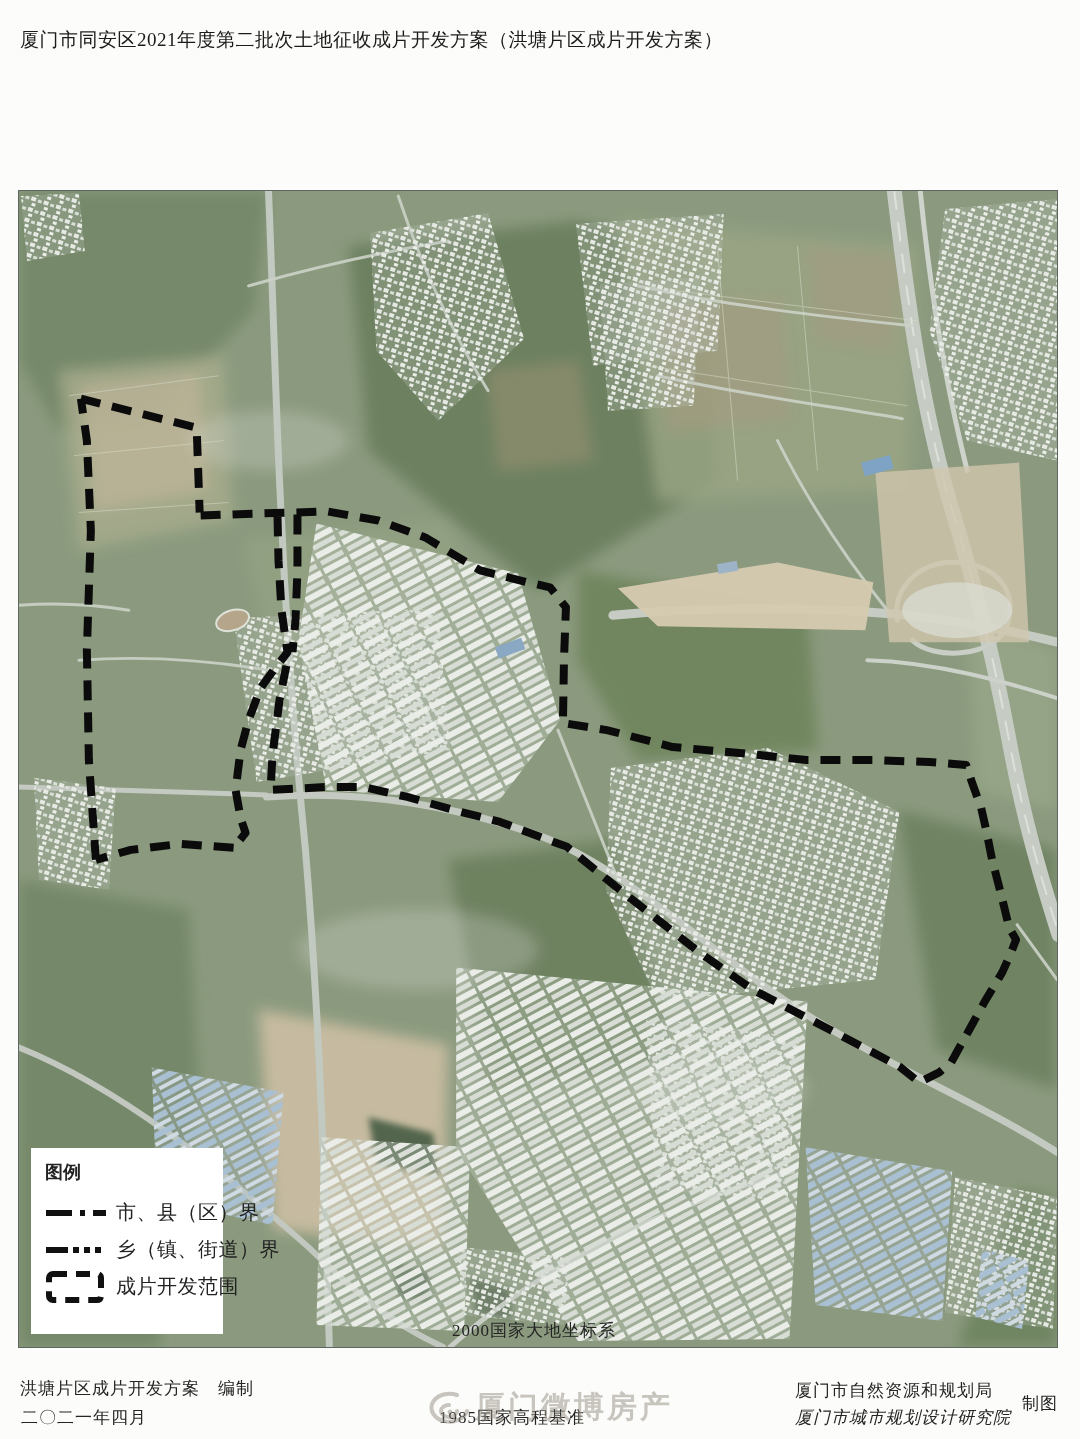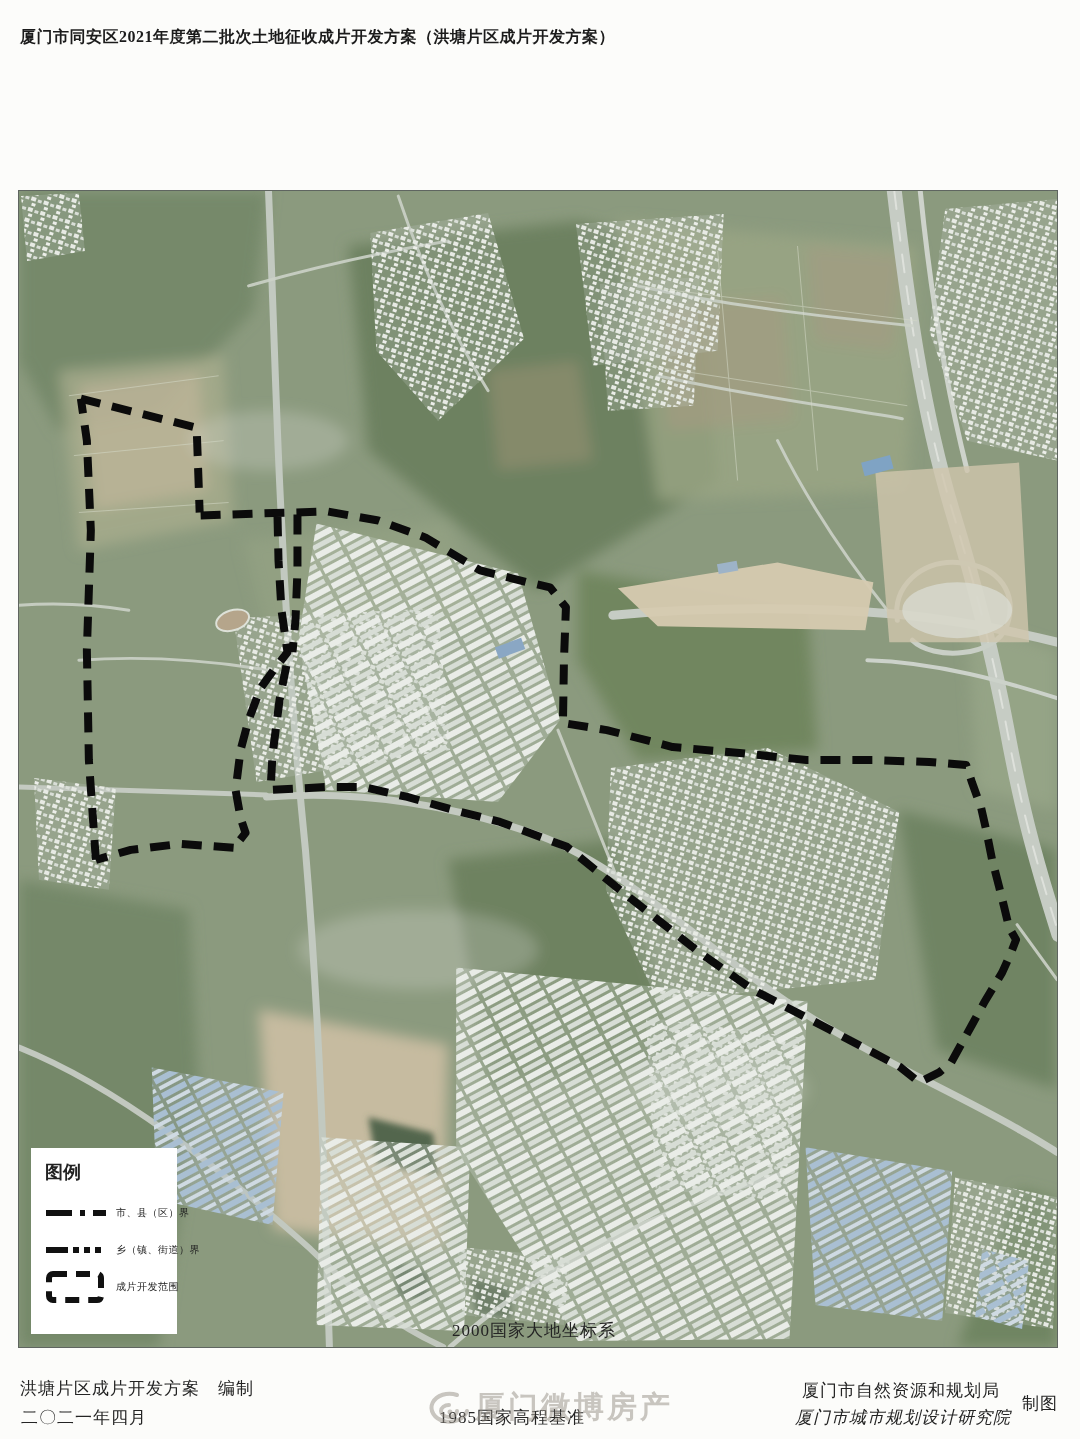--- a/index.html
+++ b/index.html
@@ -3,42 +3,42 @@
 <meta charset="utf-8">
 <style>
   html,body { margin:0; padding:0; background:#ffffff; }
   .page {
     position:relative; width:1080px; height:1439px;
     background:#fcfcfa; overflow:hidden;
     font-family:"Liberation Serif","DejaVu Serif",serif;
   }
   .title {
     position:absolute; left:20px; top:27px;
-    font-size:16px; font-weight:700; color:#1b1b1b; letter-spacing:.5px;
+    font-size:19px; font-weight:400; color:#1b1b1b; letter-spacing:.5px;
     white-space:nowrap;
   }
   .map-frame {
     position:absolute; left:18px; top:190px; width:1040px; height:1158px;
     border:1px solid #5f6560; box-sizing:border-box; background:#8b9a7e;
   }
   .map-frame svg.terrain { position:absolute; left:0; top:0; width:100%; height:100%; display:block; }
   .legend {
-    position:absolute; left:12px; bottom:13px; width:146px; height:186px;
+    position:absolute; left:12px; bottom:13px; width:192px; height:186px;
     background:#ffffff; box-sizing:border-box; padding:12px 0 0 14px; z-index:5;
   }
   .legend-title { font-size:18px; font-weight:700; color:#222; margin-bottom:10px; }
   .legend-row { display:flex; align-items:center; height:37px; }
   .legend-sym { width:64px; flex:0 0 64px; margin-right:7px; }
-  .legend-label { font-size:10px; color:#222; white-space:nowrap; letter-spacing:.5px; }
+  .legend-label { font-size:20px; color:#222; white-space:nowrap; letter-spacing:.5px; }
   .footer-text { position:absolute; font-size:17px; color:#242424; letter-spacing:1px; white-space:nowrap; }
   .f-left1 { left:20px;  top:1377px; }
   .f-left2 { left:21px;  top:1406px;text-align:center; }
   .f-c1    { left:452px; top:1319px; }
   .f-c2    { left:439px; top:1406px; }
-  .f-r1    { left:795px; top:1379px;margin-left:7px; }
+  .f-r1    { left:795px; top:1379px; }
   .f-r2    { left:795px; top:1406px;font-style:italic; }
   .f-map   { left:1022px; top:1392px; }
   .watermark {
     position:absolute; left:423px; top:1381px; z-index:9;
     display:flex; align-items:center; pointer-events:none;
     color:rgba(141,134,126,0.55);
   }
   .watermark-text {
     font-size:30px; font-weight:700; letter-spacing:3px;
     font-family:"Liberation Sans","DejaVu Sans",sans-serif;

